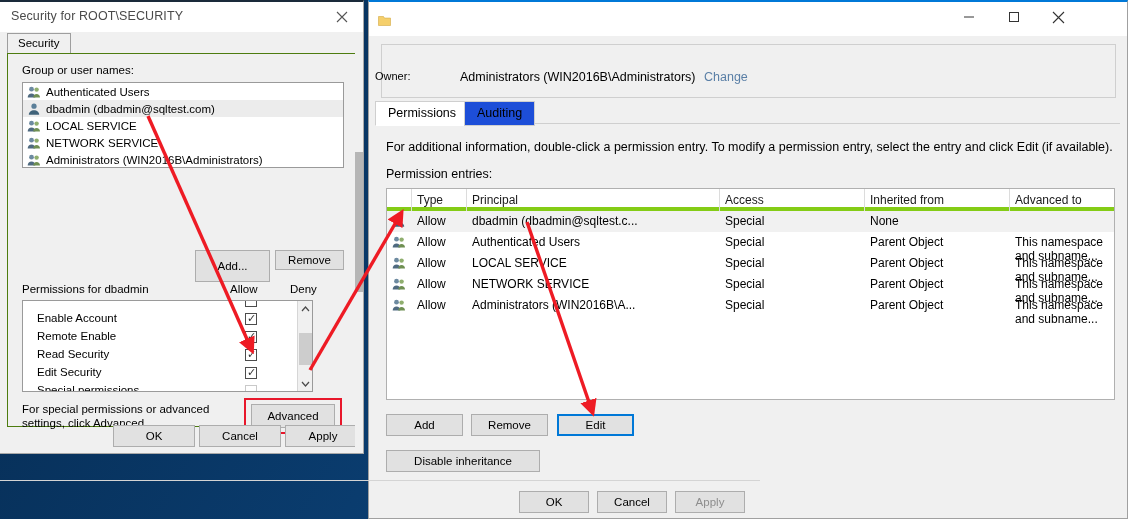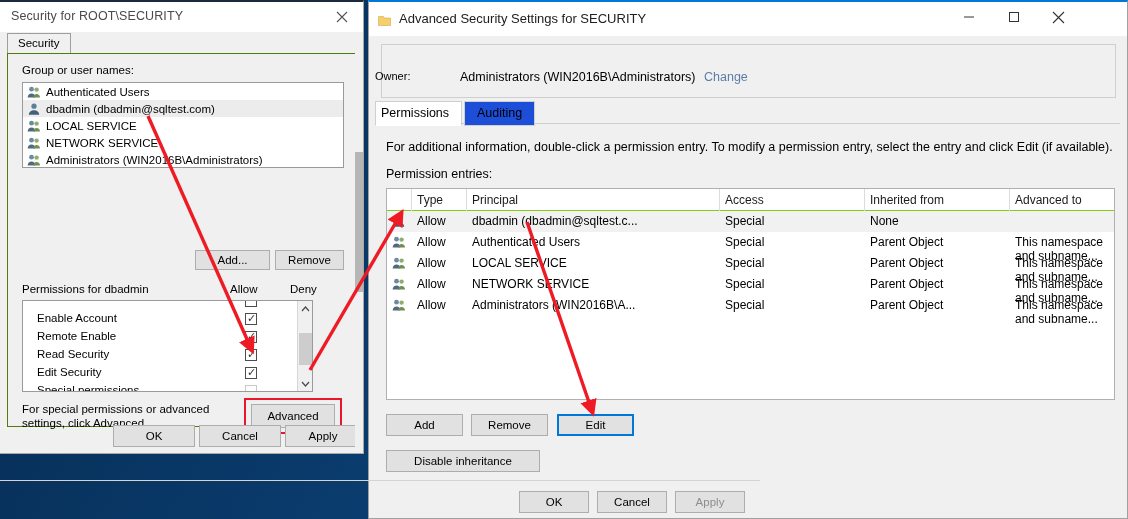--- a/index.html
+++ b/index.html
@@ -77,21 +77,21 @@
 
   .winbtn {
     background: #e1e1e1;
     border: 1px solid #adadad;
     font-size: 11.5px; color: #000;
     font-family: "Liberation Sans", sans-serif;
     display: flex; align-items: center; justify-content: center;
     text-align: center;
   }
   .winbtn.disabled { color: #8d8d8d; }
-  #btn-add { position: absolute; left: 187px; top: 196px; width: 75px; height: 20px; }
+  #btn-add { position: absolute; left: 187px; top: 196px; width: 75px; height: 32px; }
   #btn-remove { position: absolute; left: 267px; top: 196px; width: 69px; height: 20px; }
 
   #perm-label { position: absolute; left: 14px; top: 229px; text-align: center; }
   #allow-label { position: absolute; left: 222px; top: 229px; }
   #deny-label { position: absolute; left: 282px; top: 229px; }
 
   #perm-list {
     position: absolute; left: 14px; top: 246px;
     width: 291px; height: 92px;
     background: #fff; border: 1px solid #9a9a9a;
@@ -184,21 +184,21 @@
     width: 735px; height: 54px;
     background: #f0f0f0; border: 1px solid #cfcfcf;
   }
   #owner-label { position: absolute; left: 375px; top: 70px; font-size: 11px; color: #000; }
   #owner-value { position: absolute; left: 460px; top: 70px; font-size: 12.5px; color: #000; }
   #owner-change { position: absolute; left: 704px; top: 70px; font-size: 12.5px; color: #5a7fa6; }
 
   #r-tabstrip { position: absolute; left: 375px; top: 101px; width: 745px; height: 22px; }
   #r-tab-perm {
     position: absolute; left: 0; top: 0;
-    padding: 4px 12px 5px 5px;
+    padding: 4px 12px 5px 12px;
     background: #fff; border: 1px solid #cfcfcf; border-bottom: 1px solid #fff;
     font-size: 12.5px; color: #000;
   }
   #r-tab-audit {
     position: absolute; left: 89px; top: 0;
     padding: 4px 12px 5px 12px;
     background: #1d4ed8; border: 1px solid #cfcfcf;
     font-size: 12.5px; color: #000;
   }
   #r-tabline { position: absolute; left: 0; top: 22px; width: 745px; height: 1px; background: #cfcfcf; }
@@ -207,21 +207,21 @@
   #r-entries-label { position: absolute; left: 386px; top: 167px; font-size: 12.5px; color: #000; }
 
   #perm-table {
     position: absolute; left: 386px; top: 188px;
     width: 729px; height: 212px;
     background: #fff; border: 1px solid #b0b0b0;
     overflow: hidden;
   }
   #pt-head {
     position: relative; height: 22px;
-    background: #fff; border-bottom: 1px solid #84cc16;
+    background: #fff; border-bottom: 4px solid #84cc16;
   }
   .pt-h {
     position: absolute; top: 4px;
     font-size: 12px; color: #1a1a1a;
   }
   .pt-row { position: relative; height: 21px; }
   .pt-row.selected { background: #f1f1f1; }
   .pt-c { position: absolute; top: 3px; font-size: 12px; color: #000; }
   .pt-icon { position: absolute; left: 5px; top: 3px; width: 14px; height: 14px; }
   .col-type { left: 30px; }
@@ -409,21 +409,20 @@
 </div>
 
 <div id="right-dialog">
 
   <div id="right-titlebar">
     <div id="folder-icon">
       <svg width="13" height="12" viewBox="0 0 13 12">
         <path d="M0.5 1.5h5l1 1.6h6v7.4h-12z" fill="#f5cf6b" stroke="#d8b254" stroke-width="0.7"></path>
       </svg>
     </div>
-    <div id="right-title-text">Advanced Security Settings for SECURITY</div>
     <div class="wincaps" id="r-min">
       <svg width="12" height="12" viewBox="0 0 12 12">
           <path d="M1 6h10" stroke="#333" stroke-width="1"></path>
         </svg>
     </div>
     <div class="wincaps" id="r-max">
       <svg width="12" height="12" viewBox="0 0 12 12">
           <rect x="1.5" y="1.5" width="9" height="9" stroke="#333" stroke-width="1" fill="none"></rect>
         </svg>
     </div>

